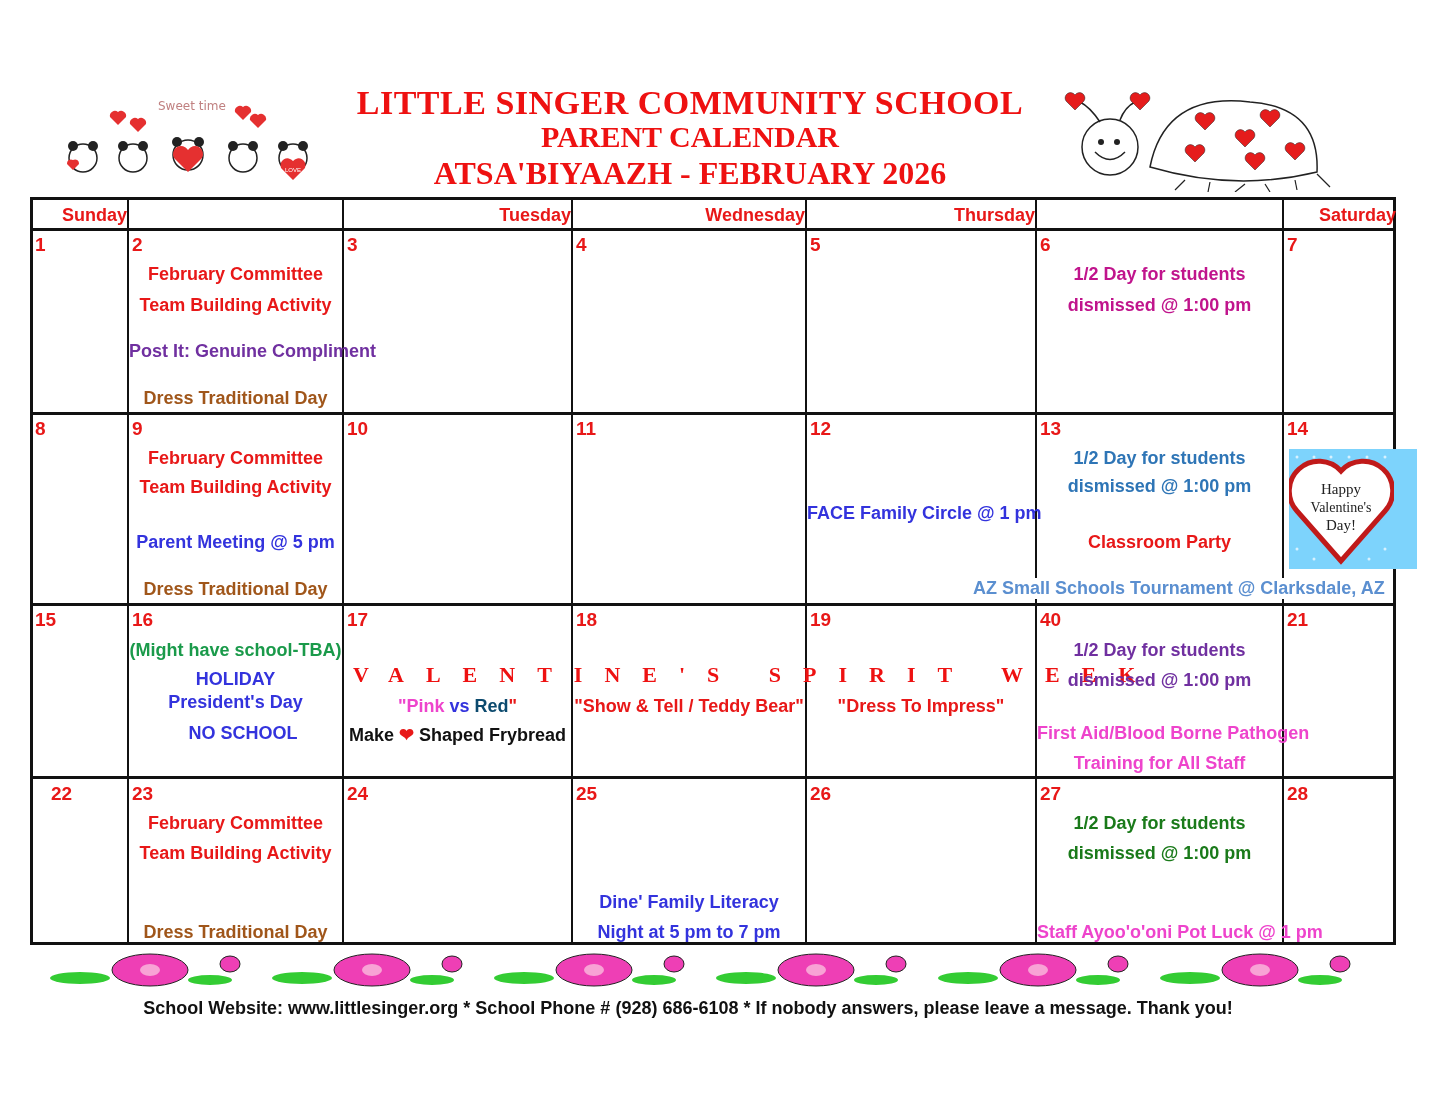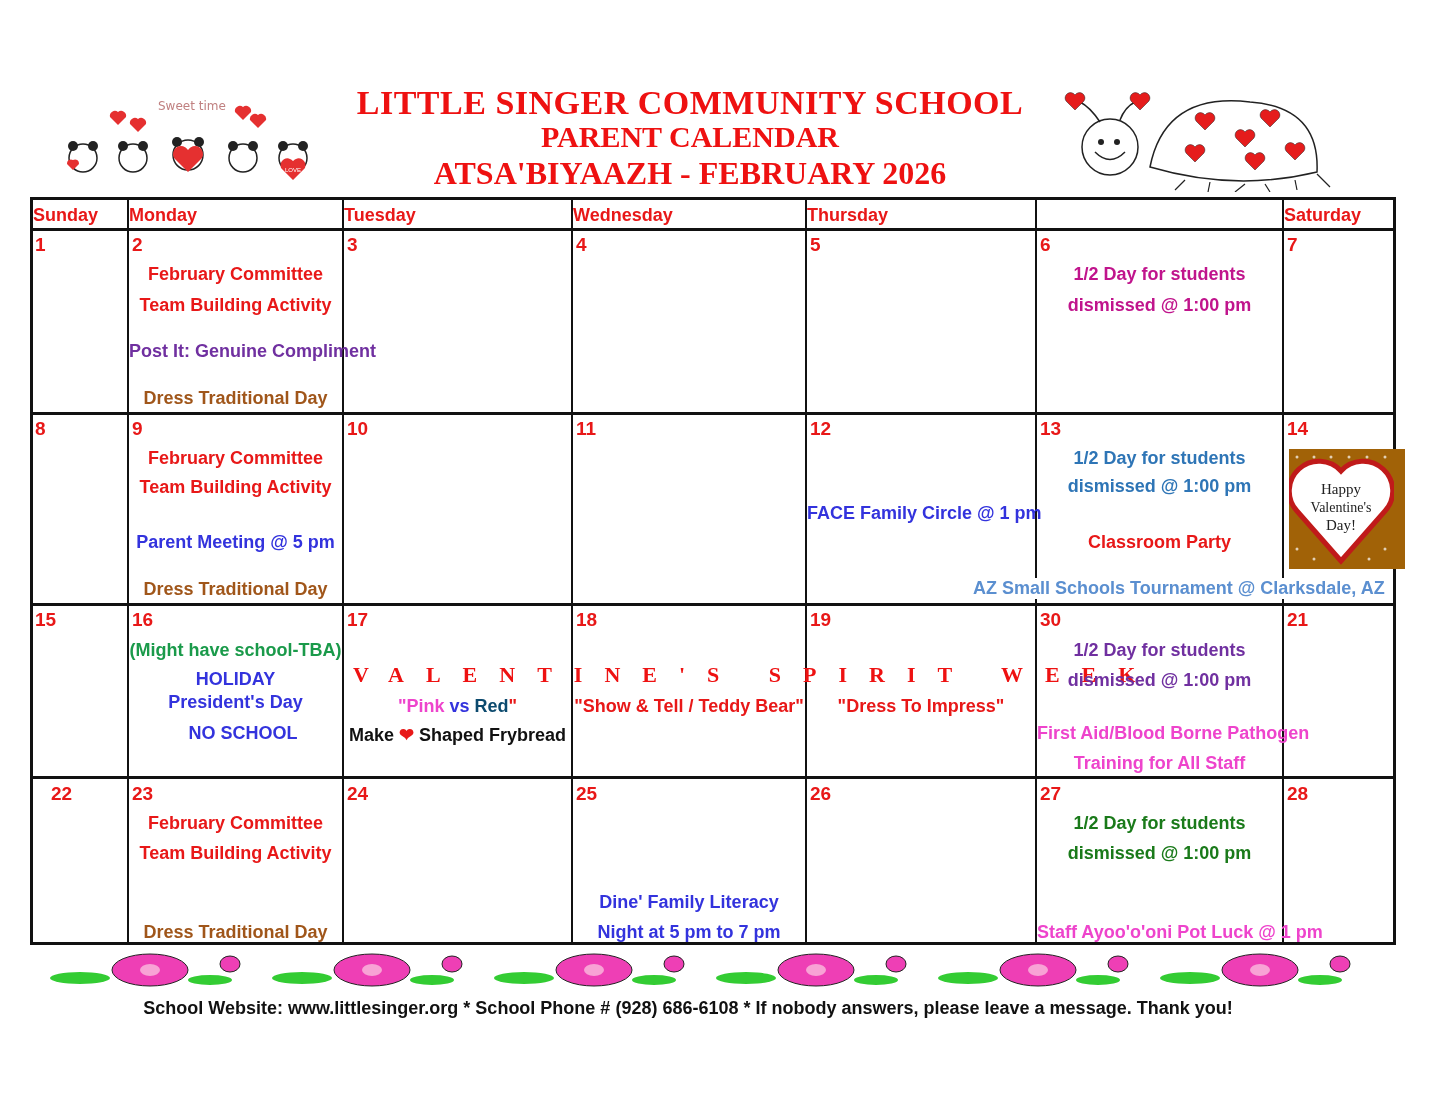--- a/index.html
+++ b/index.html
@@ -15,29 +15,29 @@
 
   
   .pandas { position:absolute; left:58px; top:90px; width:270px; height:100px; }
   .ladybug { position:absolute; left:1055px; top:92px; width:280px; height:100px; }
 
   
   .cal { position:absolute; left:30px; top:197px; width:1366px; height:748px;
          border:3px solid #111; box-sizing:border-box; }
   .vline { position:absolute; top:0; width:2px; background:#111; height:100%; }
   .hline { position:absolute; left:0; height:3px; background:#111; width:100%; }
-  .dayhead { position:absolute; top:0; height:30px; line-height:30px; text-align:left;
+  .dayhead { position:absolute; top:0; height:30px; line-height:30px; text-align:right;
              color:#e81818; font-weight:bold; font-size:18px; }
   .num { position:absolute; color:#e81818; font-weight:bold; font-size:19px; }
   .ev { position:absolute; text-align:center; font-weight:bold; font-size:18px; white-space:nowrap; }
   .spirit { position:absolute; left:320px; width:680px; top:462px; color:#ee1111;
             font-family:"Liberation Serif", serif; font-weight:900; font-size:22px;
             letter-spacing:22px; white-space:nowrap; }
-  .vday { position:absolute; left:1256px; top:249px; width:116px; height:120px;
-          background:#a16207; }
+  .vday { position:absolute; left:1256px; top:249px; width:128px; height:120px;
+          background:#7dd3fc; }
   .footer-roses { position:absolute; left:40px; top:950px; width:1330px; height:40px; }
   .footer-text { position:absolute; left:0; width:1376px; top:998px; text-align:center;
                  font-weight:bold; font-size:18px; color:#111; }
 </style>
 </head>
 <body>
 
 <svg class="pandas" viewBox="0 0 270 100">
   <text x="100" y="20" font-size="12" fill="#c08080" font-family="DejaVu Sans, sans-serif">Sweet time</text>
   <g fill="#fff" stroke="#222" stroke-width="1.5">
@@ -111,21 +111,20 @@
   <div class="vline" style="left:772px"></div>
   <div class="vline" style="left:1002px"></div>
   <div class="vline" style="left:1249px"></div>
 
   <div class="hline" style="top:28px"></div>
   <div class="hline" style="top:212px"></div>
   <div class="hline" style="top:403px"></div>
   <div class="hline" style="top:576px"></div>
 
   <div class="dayhead narrow" style="left:0;width:94px">Sunday</div>
-  <div class="dayhead narrow" style="left:96px;width:213px">Monday</div>
   <div class="dayhead narrow" style="left:540px;width:232px">Wednesday</div>
   <div class="dayhead narrow" style="left:311px;width:227px">Tuesday</div>
   <div class="dayhead narrow" style="left:774px;width:228px">Thursday</div>
   <div class="dayhead narrow" style="left:1251px;width:112px">Saturday</div>
 
   <div class="num" style="left:2px;top:34px">1</div>
   <div class="num" style="left:99px;top:34px">2</div>
   <div class="num" style="left:314px;top:34px">3</div>
   <div class="num" style="left:543px;top:34px">4</div>
   <div class="num" style="left:777px;top:34px">5</div>
@@ -138,21 +137,21 @@
   <div class="num" style="left:543px;top:218px">11</div>
   <div class="num" style="left:777px;top:218px">12</div>
   <div class="num" style="left:1007px;top:218px">13</div>
   <div class="num" style="left:1254px;top:218px">14</div>
 
   <div class="num" style="left:2px;top:409px">15</div>
   <div class="num" style="left:99px;top:409px">16</div>
   <div class="num" style="left:314px;top:409px">17</div>
   <div class="num" style="left:543px;top:409px">18</div>
   <div class="num" style="left:777px;top:409px">19</div>
-  <div class="num" style="left:1007px;top:409px">30</div>
+  <div class="num" style="left:1007px;top:409px">40</div>
   <div class="num" style="left:1254px;top:409px">21</div>
 
   <div class="num" style="left:18px;top:583px">22</div>
   <div class="num" style="left:99px;top:583px">23</div>
   <div class="num" style="left:314px;top:583px">24</div>
   <div class="num" style="left:543px;top:583px">25</div>
   <div class="num" style="left:777px;top:583px">26</div>
   <div class="num" style="left:1007px;top:583px">27</div>
   <div class="num" style="left:1254px;top:583px">28</div>
 

